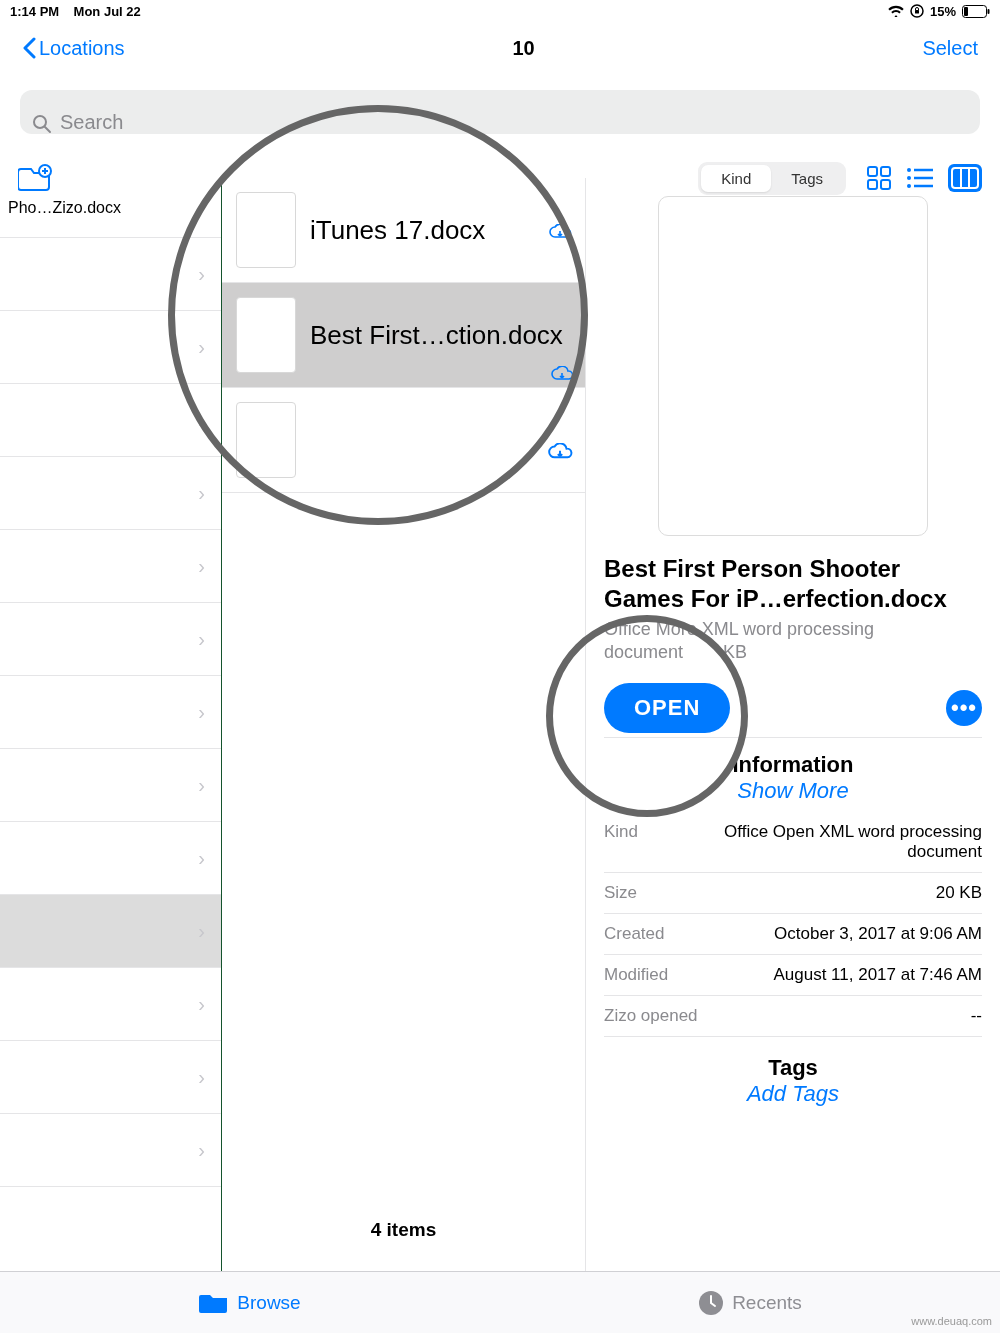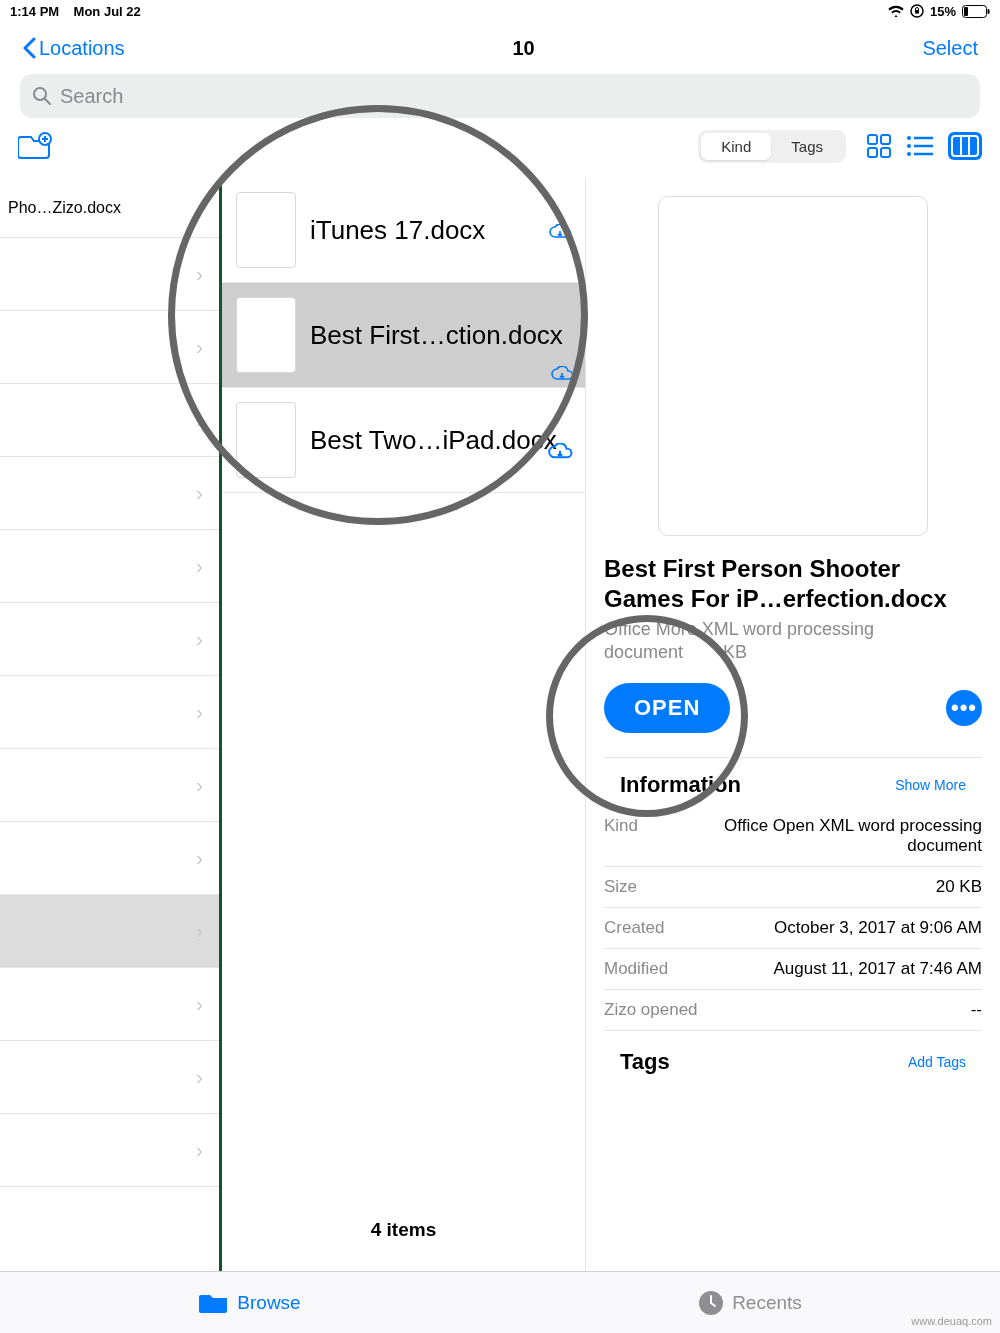--- a/index.html
+++ b/index.html
@@ -31,26 +31,26 @@
 .back {
   display: flex;
   align-items: center;
   color: #007aff;
   font-size: 20px;
   gap: 2px;
 }
 .navtitle { font-size: 20px; font-weight: 600; }
 .select { color: #007aff; font-size: 20px; }
 .searchbar {
-  margin: 0 20px;
+  margin: 16px 20px;
   height: 44px;
   background: #eceded;
   border-radius: 12px;
   display: flex;
-  align-items: center;
+  align-items: flex-end;
   padding: 0 12px;
   gap: 8px;
 }
 .searchbar input {
   border: none;
   background: transparent;
   font-size: 20px;
   flex: 1;
   outline: none;
   color: #8a8a8e;
@@ -79,21 +79,21 @@
 .viewbtn.active { background: #007aff; color: #fff; border-radius: 6px; padding: 3px; }
 .content {
   position: absolute;
   top: 178px;
   bottom: 62px;
   left: 0; right: 0;
   display: flex;
 }
 .col1 {
   width: 222px;
-  border-right: 3px solid #14532d;
+  border-right: 1px solid #14532d;
   display: flex;
   flex-direction: column;
 }
 .col2 {
   width: 364px;
   border-right: 1px solid #e5e5e7;
   display: flex;
   flex-direction: column;
 }
 .col3 { flex: 1; padding: 18px; overflow: hidden; }
@@ -144,21 +144,21 @@
   border-radius: 10px;
   margin: 0 auto 18px;
 }
 .fname { font-size: 24px; font-weight: 600; line-height: 1.25; margin-bottom: 4px; }
 .ftype { color: #8a8a8e; font-size: 18px; line-height: 1.3; }
 .openrow {
   display: flex;
   align-items: center;
   justify-content: space-between;
   margin-top: 18px;
-  padding-bottom: 24px;
+  padding-bottom: 4px;
   border-bottom: 1px solid #e5e5e7;
 }
 .openbtn {
   background: #007aff;
   color: #fff;
   border-radius: 26px;
   padding: 12px 30px;
   font-size: 22px;
   font-weight: 700;
   letter-spacing: 1px;
@@ -172,24 +172,25 @@
   align-items: center;
   justify-content: center;
   font-size: 22px;
   font-weight: 700;
   letter-spacing: 1px;
 }
 .section-head {
   display: flex;
   justify-content: space-between;
   align-items: center;
-  margin: 14px 16px 8px;
+  margin: 14px 8px 8px;
+  flex-direction: column;
 }
 .section-head h3 { font-size: 22px; font-weight: 700; }
-.link { color: #007aff; font-size: 14px; }
+.link { color: #007aff; font-size: 22px; font-style: italic; }
 .inforow {
   display: flex;
   justify-content: space-between;
   padding: 10px 0;
   border-bottom: 1px solid #e5e5e7;
   font-size: 17px;
 }
 .inforow .k { color: #8a8a8e; flex-shrink:0; margin-right:20px;}
 .inforow .v { color: #000; text-align: right; }
 .col2-footer {
@@ -337,21 +338,20 @@
     <div class="filerow">
       <div class="filethumb"></div>
       <span>iTunes 17.docx</span>
     </div>
     <div class="filerow selected">
       <div class="filethumb"></div>
       <span>Best First…ction.docx</span>
     </div>
     <div class="filerow">
       <div class="filethumb"></div>
-      <span>Best Two…iPad.docx</span>
     </div>
     <span style="position:absolute; left:548px; top:46px;">
       <svg width="24" height="18" viewBox="0 0 24 18">
           <path d="M7 13a5 5 0 010-10 6 6 0 0111 2 4 4 0 011 8H7z" fill="none" stroke="#007aff" stroke-width="1.6"></path>
           <path d="M12 7v5m0 0l-2-2m2 2l2-2" stroke="#007aff" stroke-width="1.6" fill="none"></path>
         </svg>
     </span>
     <span style="position:absolute; left:550px; top:188px;">
       <svg width="24" height="18" viewBox="0 0 24 18">
           <path d="M7 13a5 5 0 010-10 6 6 0 0111 2 4 4 0 011 8H7z" fill="none" stroke="#007aff" stroke-width="1.6"></path>

